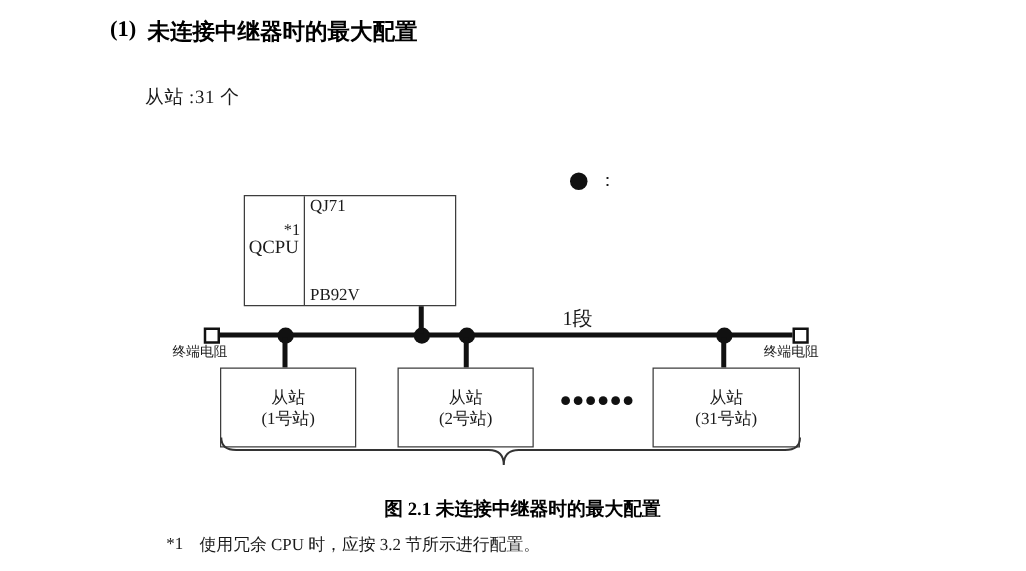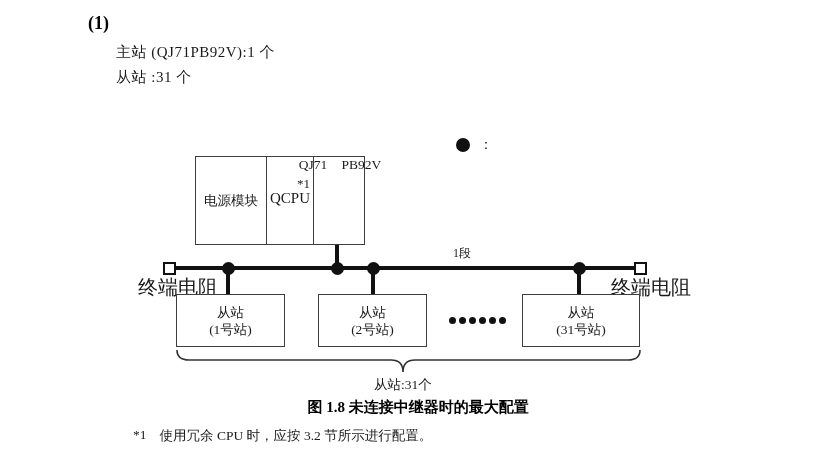--- a/index.html
+++ b/index.html
@@ -19,62 +19,61 @@
   
   .master-label{top:134px;left:197px;font-size:14px;}
   .master-box{top:156px;left:195px;width:170px;height:89px;border:1.5px solid #3d3d3d;
     box-sizing:border-box;display:flex;background:#fff;}
   .cell{box-sizing:border-box;font-size:13.5px;position:relative;}
   .cell+.cell{border-left:1.5px solid #3d3d3d;}
   .cell-power{width:70px;display:flex;align-items:center;justify-content:center;}
   .cell-cpu{width:47px;}
   .cpu-note{position:absolute;top:19px;right:3px;font-size:13px;}
   .cpu-label{position:absolute;top:33px;left:3px;font-size:15px;}
-  .cell-pb{width:49px;display:flex;flex-direction:row;justify-content:center;
+  .cell-pb{width:49px;display:flex;flex-direction:column;justify-content:space-between;
     padding-left:4px;line-height:16px;font-size:13.5px;gap:14px;}
   
   .busline{top:266px;left:172px;width:468px;height:4px;background:#111;}
   .terminator{width:9px;height:9px;background:#fff;border:2px solid #111;}
   .term-left{top:262px;left:163px;}
   .term-right{top:262px;left:634px;}
-  .term-label{font-size:20px;}
+  .term-label{font-size:11px;}
   .term-label-left{top:274px;left:138px;}
   .term-label-right{top:274px;left:611px;}
-  .segment-label{top:245px;left:427px;width:70px;text-align:center;font-size:12px;}
+  .segment-label{top:245px;left:427px;width:70px;text-align:center;font-size:16px;}
   .busdot{width:13px;height:13px;border-radius:50%;background:#111;top:262px;}
   .vline{width:4px;background:#111;}
   
-  .slave-box{top:294px;height:53px;border:1.5px solid #3d3d3d;box-sizing:border-box;background:#fff;
+  .slave-box{top:294px;height:64px;border:1.5px solid #3d3d3d;box-sizing:border-box;background:#fff;
     display:flex;flex-direction:column;align-items:center;justify-content:center;
     font-size:13.5px;line-height:17px;text-align:center;}
   .ellipsis{top:317px;left:449px;display:flex;gap:3px;align-items:center;}
   .edot{width:7px;height:7px;border-radius:50%;background:#111;}
   
   .brace-label{top:376px;left:343px;width:120px;text-align:center;font-size:13.5px;}
   .caption{top:398px;left:218px;width:400px;text-align:center;font-size:15px;font-weight:bold;color:#000;}
   .footnote{top:427px;left:133px;display:flex;gap:13px;font-size:13.5px;}
 </style>
 </head>
 <body>
 
 <div class="page">
 
   <div class="abs heading">
     <span>(1)</span>
+    <span>未连接中继器时的最大配置</span>
   </div>
-  <div class="abs spec spec1">主站 (QJ71PB92V):1 个</div>
   <div class="abs spec spec2">从站 :31 个</div>
 
   <div class="abs legend">
     <span class="legend-dot"></span>
     <span>：</span>
   </div>
 
   <div class="abs master-box">
-    <div class="cell cell-power">电源模块</div>
     <div class="cell cell-cpu">
       <span class="cpu-note">*1</span>
       <span class="cpu-label">QCPU</span>
     </div>
     <div class="cell cell-pb">
       <span>QJ71</span>
       <span>PB92V</span>
     </div>
   </div>
 
@@ -113,22 +112,21 @@
       <span class="edot"></span>
       <span class="edot"></span>
     <span class="edot"></span>
       <span class="edot"></span>
       <span class="edot"></span>
   </div>
 
   <svg class="abs" style="left:170px;top:346px;" width="480" height="34" viewBox="0 0 480 34">
     <path d="M7,4 Q7,14 19,14 L221,14 Q233,14 233,26 Q233,14 245,14 L458,14 Q470,14 470,4" fill="none" stroke="#333" stroke-width="1.6"></path>
   </svg>
-  <div class="abs brace-label">从站:31个</div>
 
-  <div class="abs caption">图 1.8 未连接中继器时的最大配置</div>
+  <div class="abs caption">图 2.1 未连接中继器时的最大配置</div>
 
   <div class="abs footnote">
     <span>*1</span>
     <span>使用冗余 CPU 时，应按 3.2 节所示进行配置。</span>
   </div>
 
 </div>
 
 </body></html>

